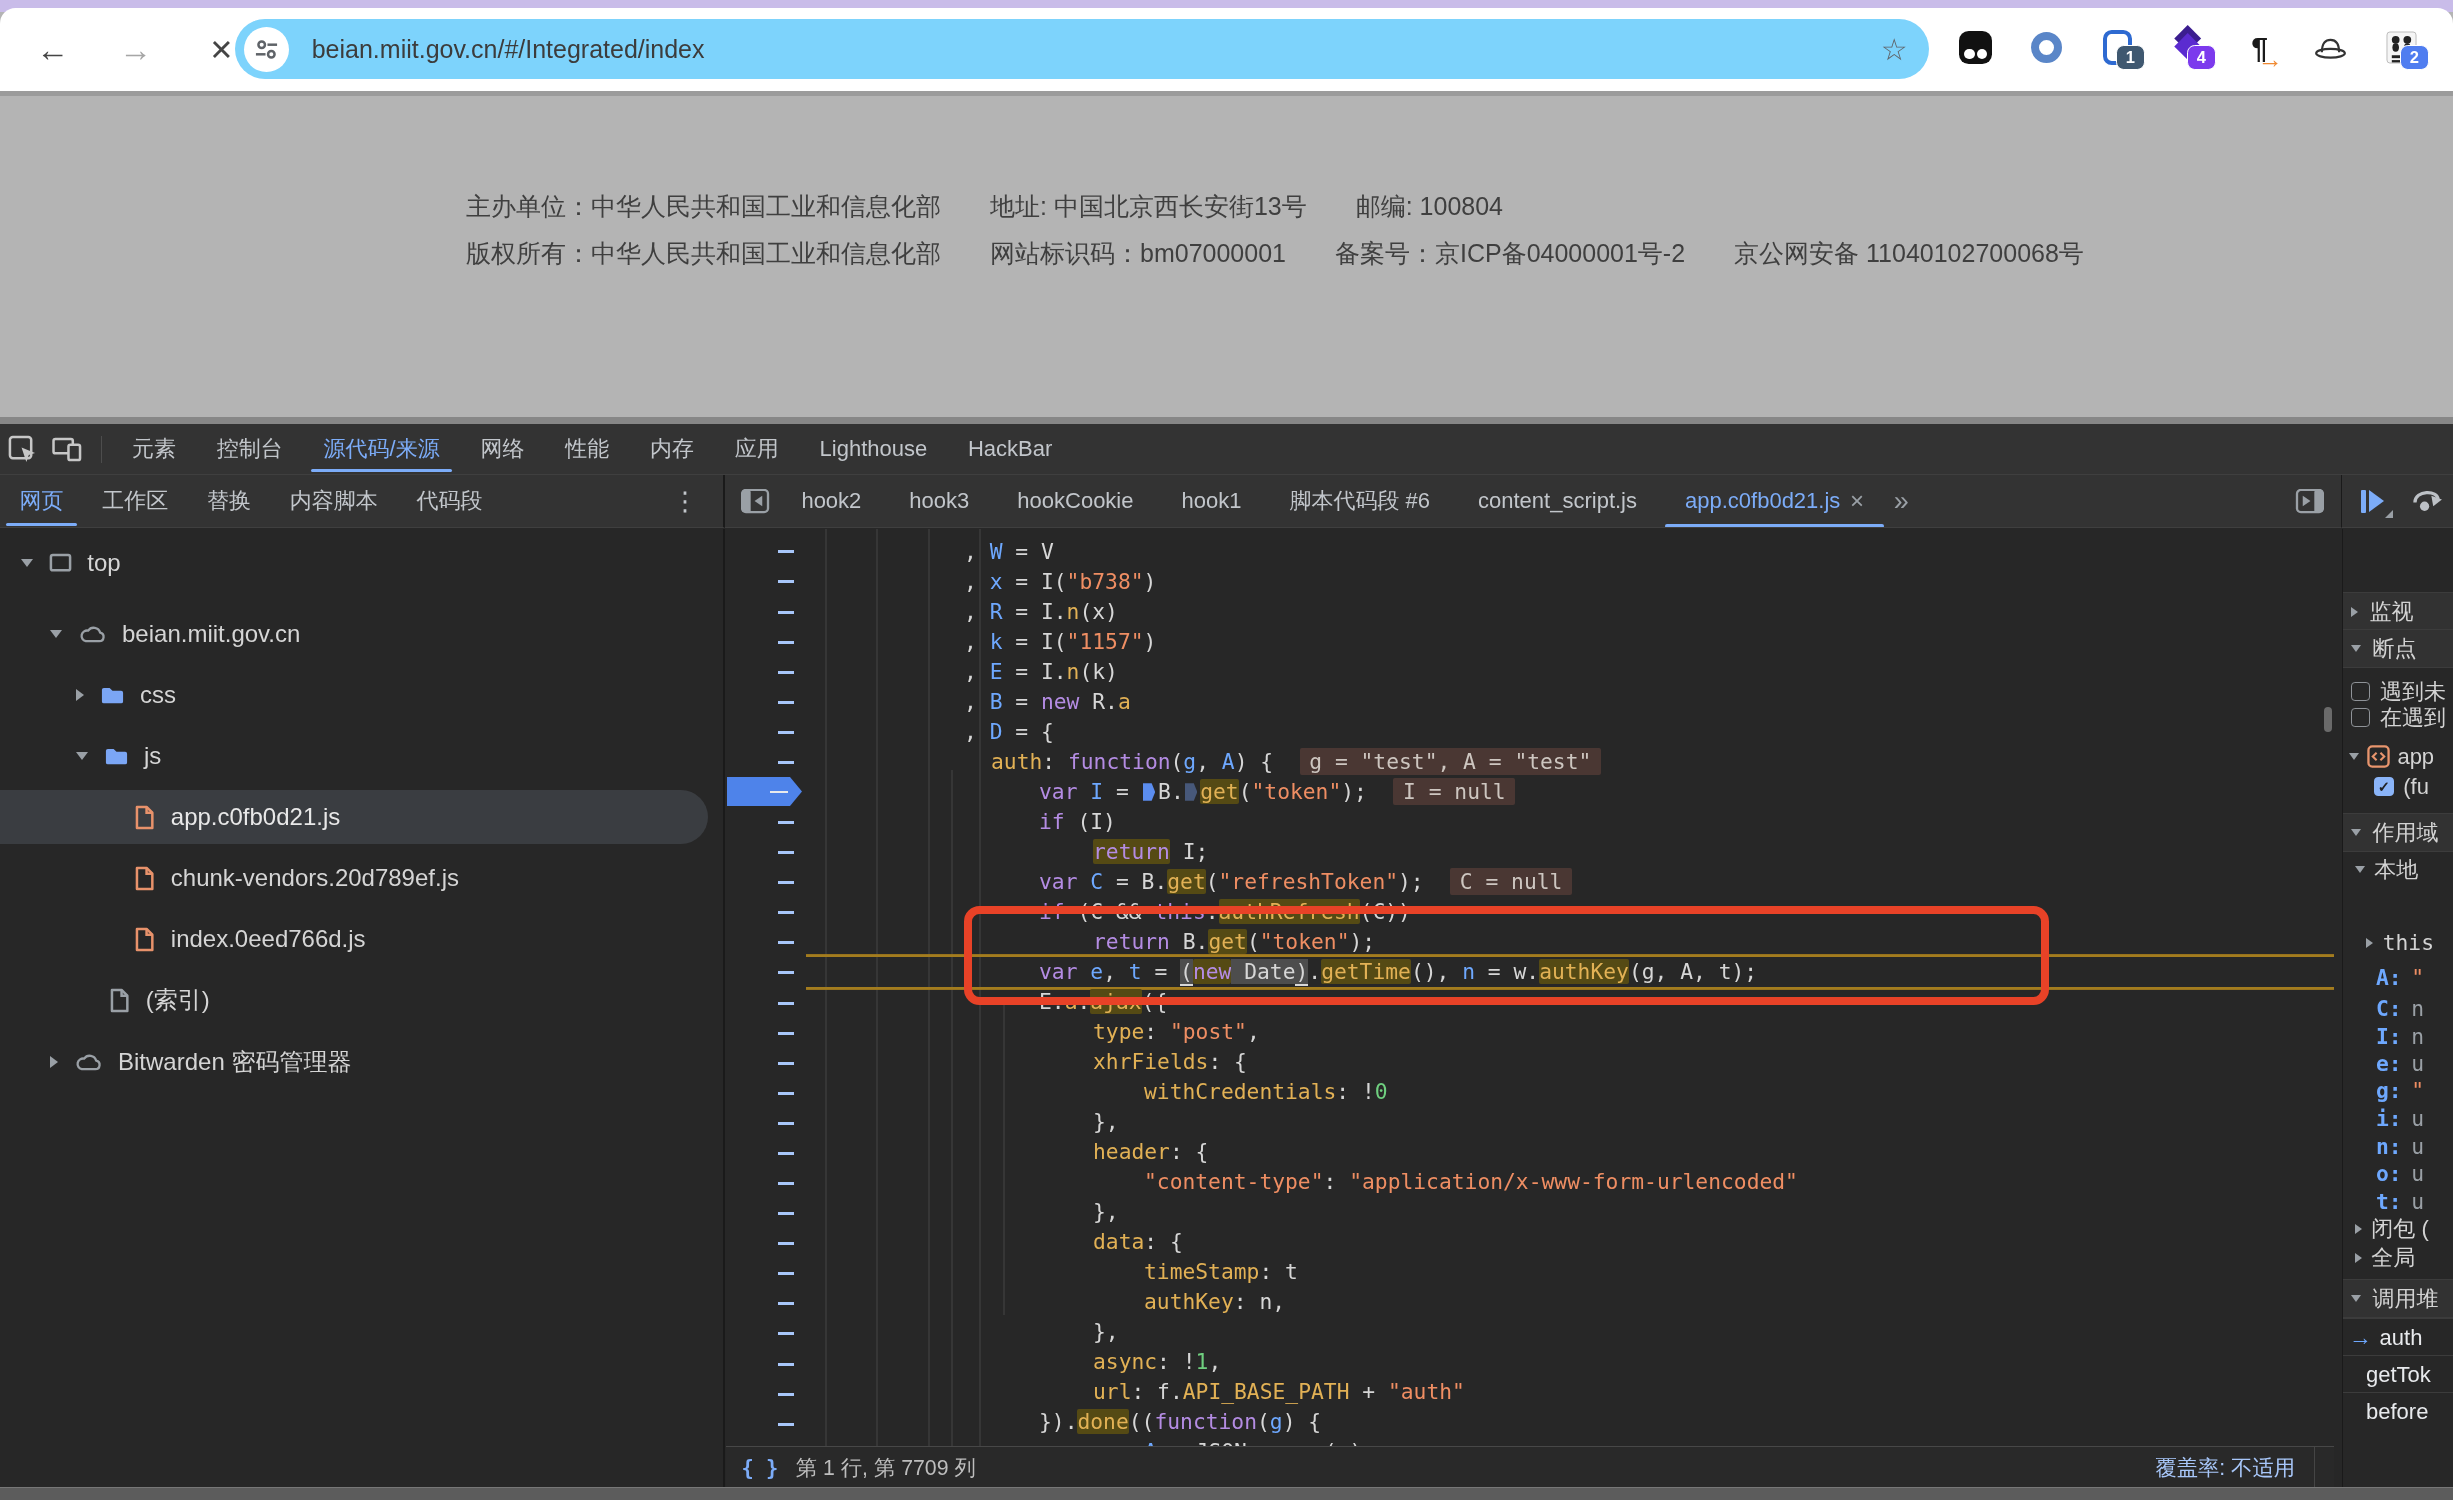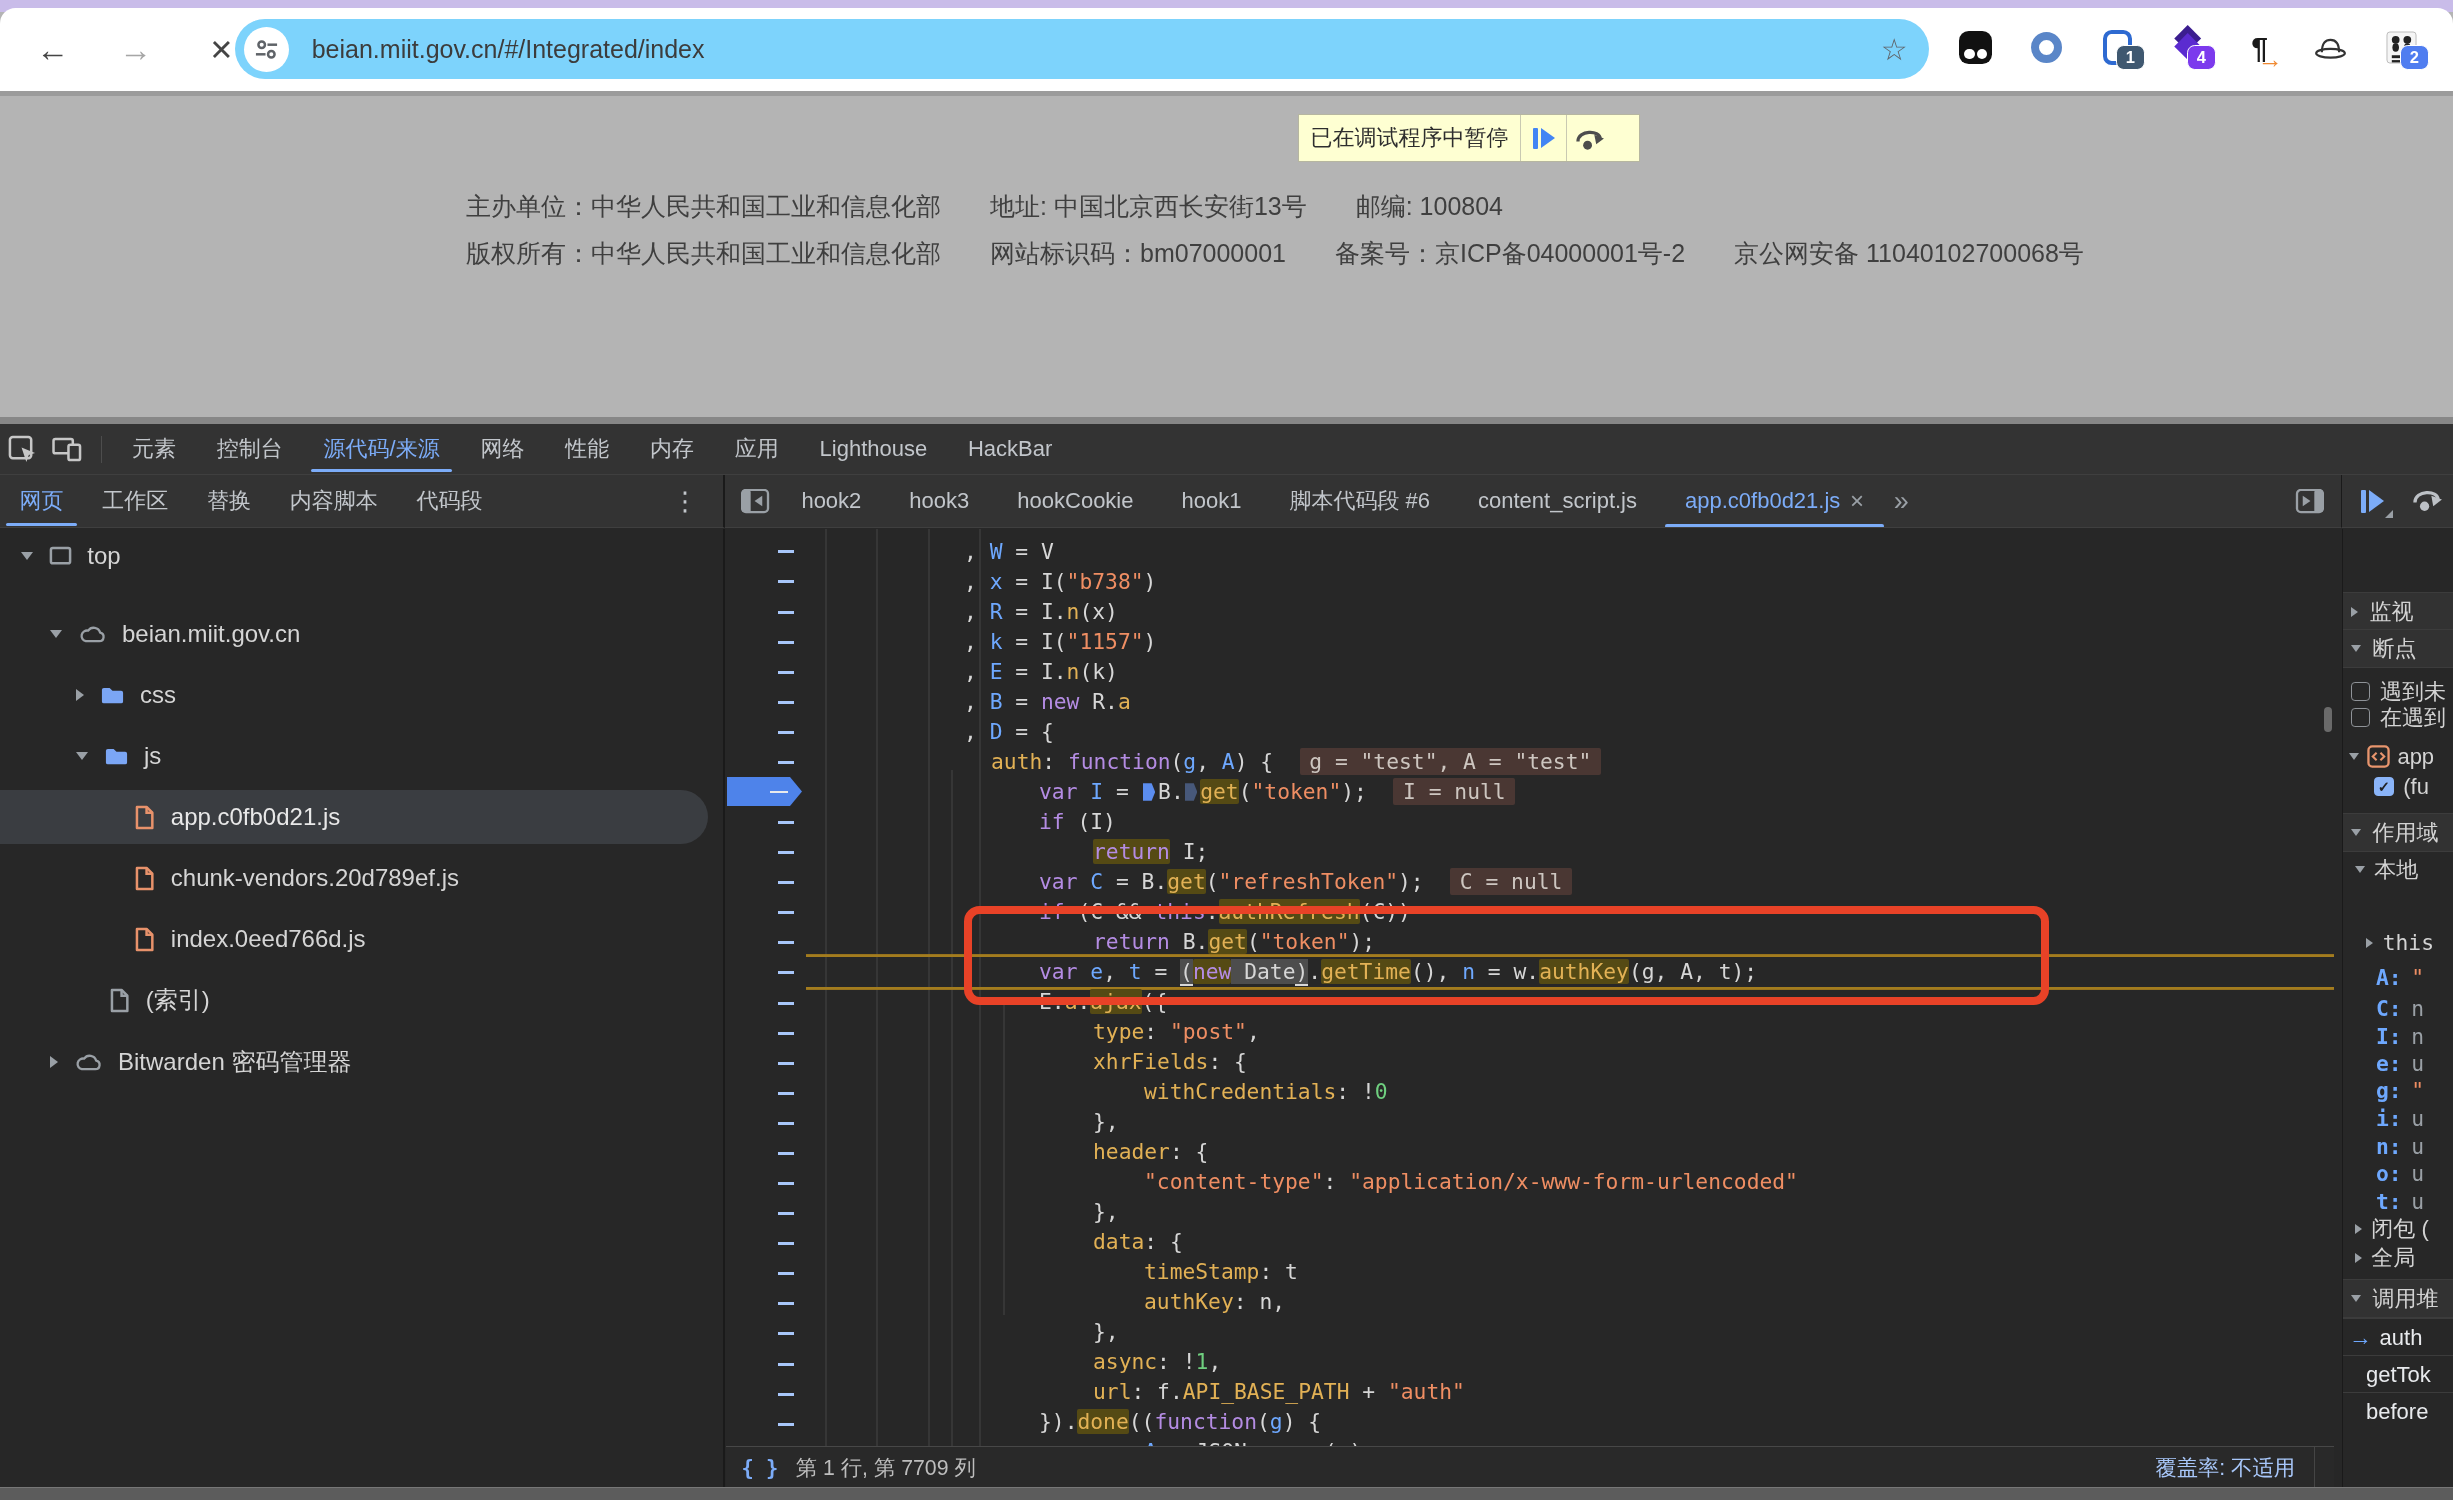--- a/index.html
+++ b/index.html
@@ -204,34 +204,20 @@
             <rect x="6" y="25" width="20" height="3" fill="#222"></rect>
             <rect x="6" y="30" width="13" height="2.4" fill="#222"></rect>
           </svg>
           <span class="badge" style="background: rgb(79, 125, 240);">2</span>
         </div>
       </div>
   </div>
   <div id="toolbar-divider"></div>
 
   <div id="page">
-    <div id="debug-banner">
-      <span class="txt">已在调试程序中暂停</span>
-      <span class="banner-btn">
-          <span class="res-bar"></span>
-          <span class="res-tri"></span>
-        </span>
-      <span class="banner-btn">
-        <svg width="29" height="25" viewBox="0 0 30 26">
-            <path d="M3 16 C3 4 26 4 26 13" fill="none" stroke="#4d4d4d" stroke-width="3.4"></path>
-            <polygon points="20,9 30,13 22,19" fill="#4d4d4d"></polygon>
-            <circle cx="13" cy="20" r="4.6" fill="#4d4d4d"></circle>
-          </svg>
-      </span>
-    </div>
     <div id="pl1" class="page-line">
         <span>主办单位：中华人民共和国工业和信息化部</span>
         <span>地址: 中国北京西长安街13号</span>
         <span>邮编: 100804</span>
       </div>
     <div id="pl2" class="page-line">
         <span>版权所有：中华人民共和国工业和信息化部</span>
         <span>网站标识码：bm07000001</span>
         <span>备案号：京ICP备04000001号-2</span>
         <span>京公网安备 11040102700068号</span>
@@ -358,21 +344,21 @@
           <svg width="31" height="27" viewBox="0 0 32 28">
               <path d="M4 17 C4 4 28 4 28 14" fill="none" stroke="#bdc1c6" stroke-width="3.4"></path>
               <polygon points="21,10 32,14 23,21" fill="#bdc1c6"></polygon>
               <circle cx="14" cy="21" r="4.8" fill="#bdc1c6"></circle>
             </svg>
         </span>
       </div>
     </div>
 
     <div id="tree">
-        <div class="tree-row" style="top: 0;">
+        <div class="tree-row" style="top: 7px;">
           <span class="car-o" style="margin-left: 21.3px;"></span>
           <span style="margin-left: 15.5px; display: flex;">
             <svg width="23" height="19.4" viewBox="0 0 24 20">
               <rect x="2" y="2" width="20" height="16" rx="2" fill="none" stroke="#9aa0a6" stroke-width="2.6"></rect>
             </svg>
           </span>
           <span class="tree-label" style="margin-left: 15.5px;">top</span>
         </div>
         <div class="tree-row" style="top: 78px;">
           <span class="car-o" style="margin-left: 50px;"></span>

